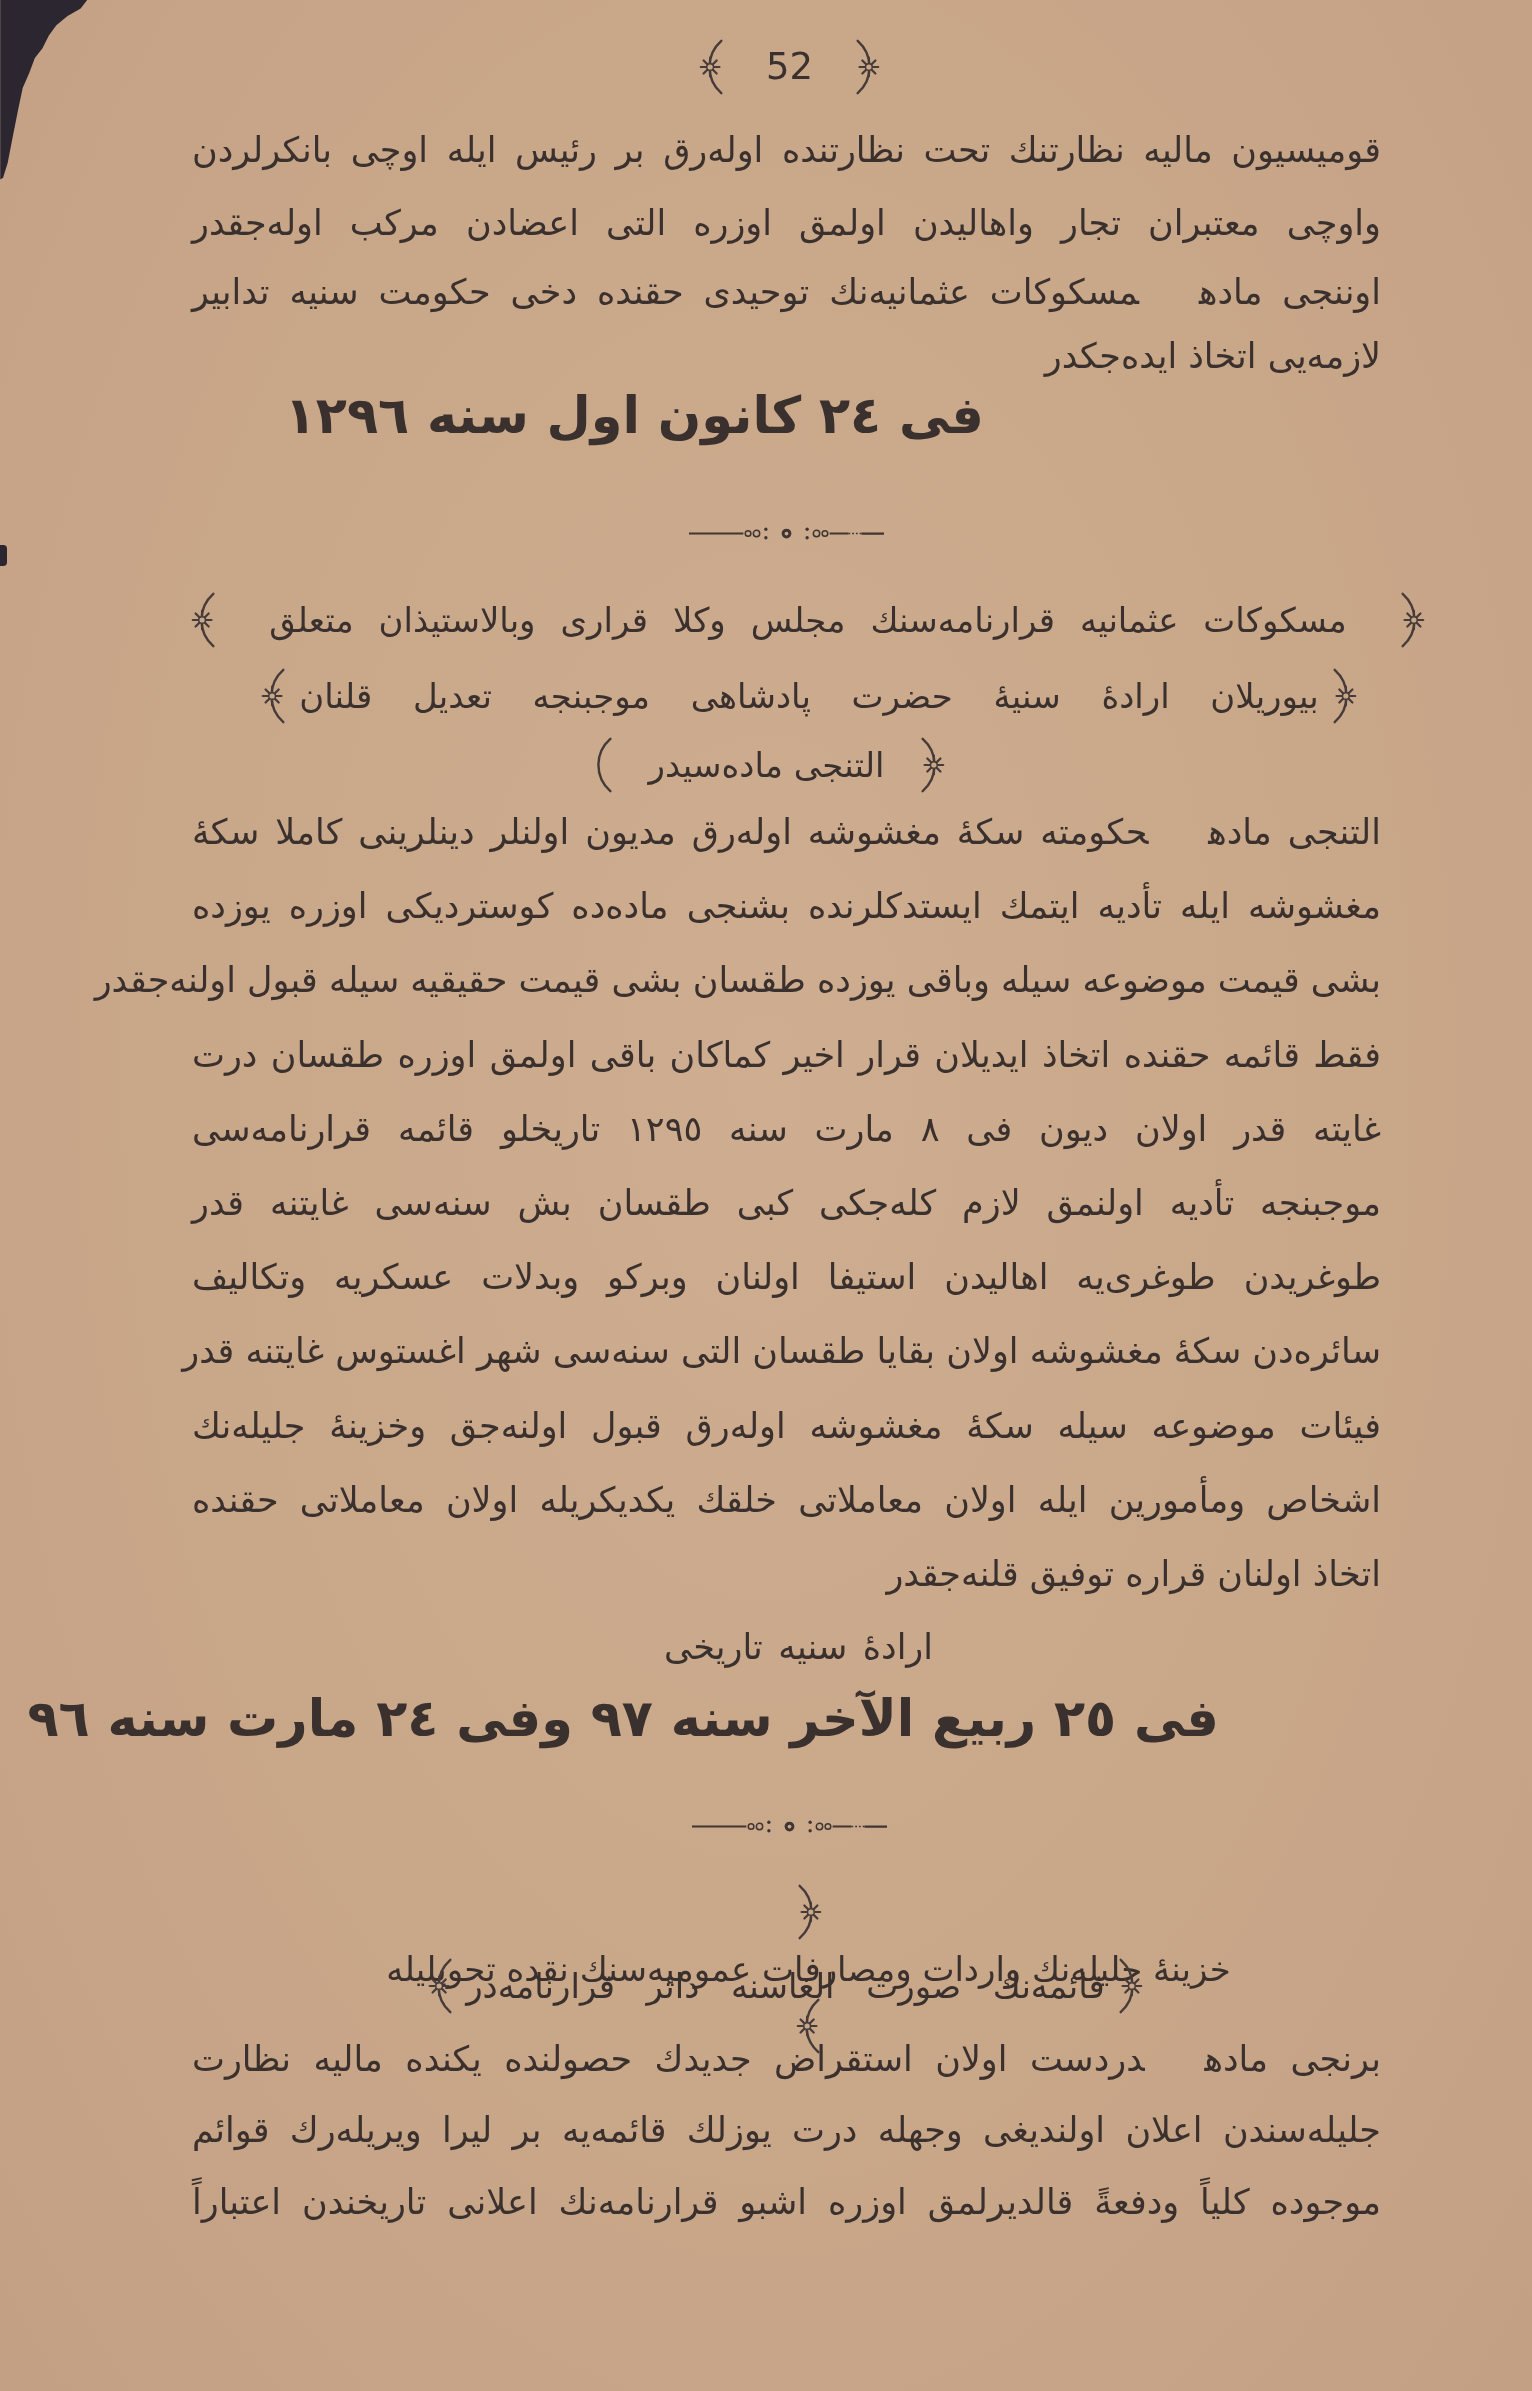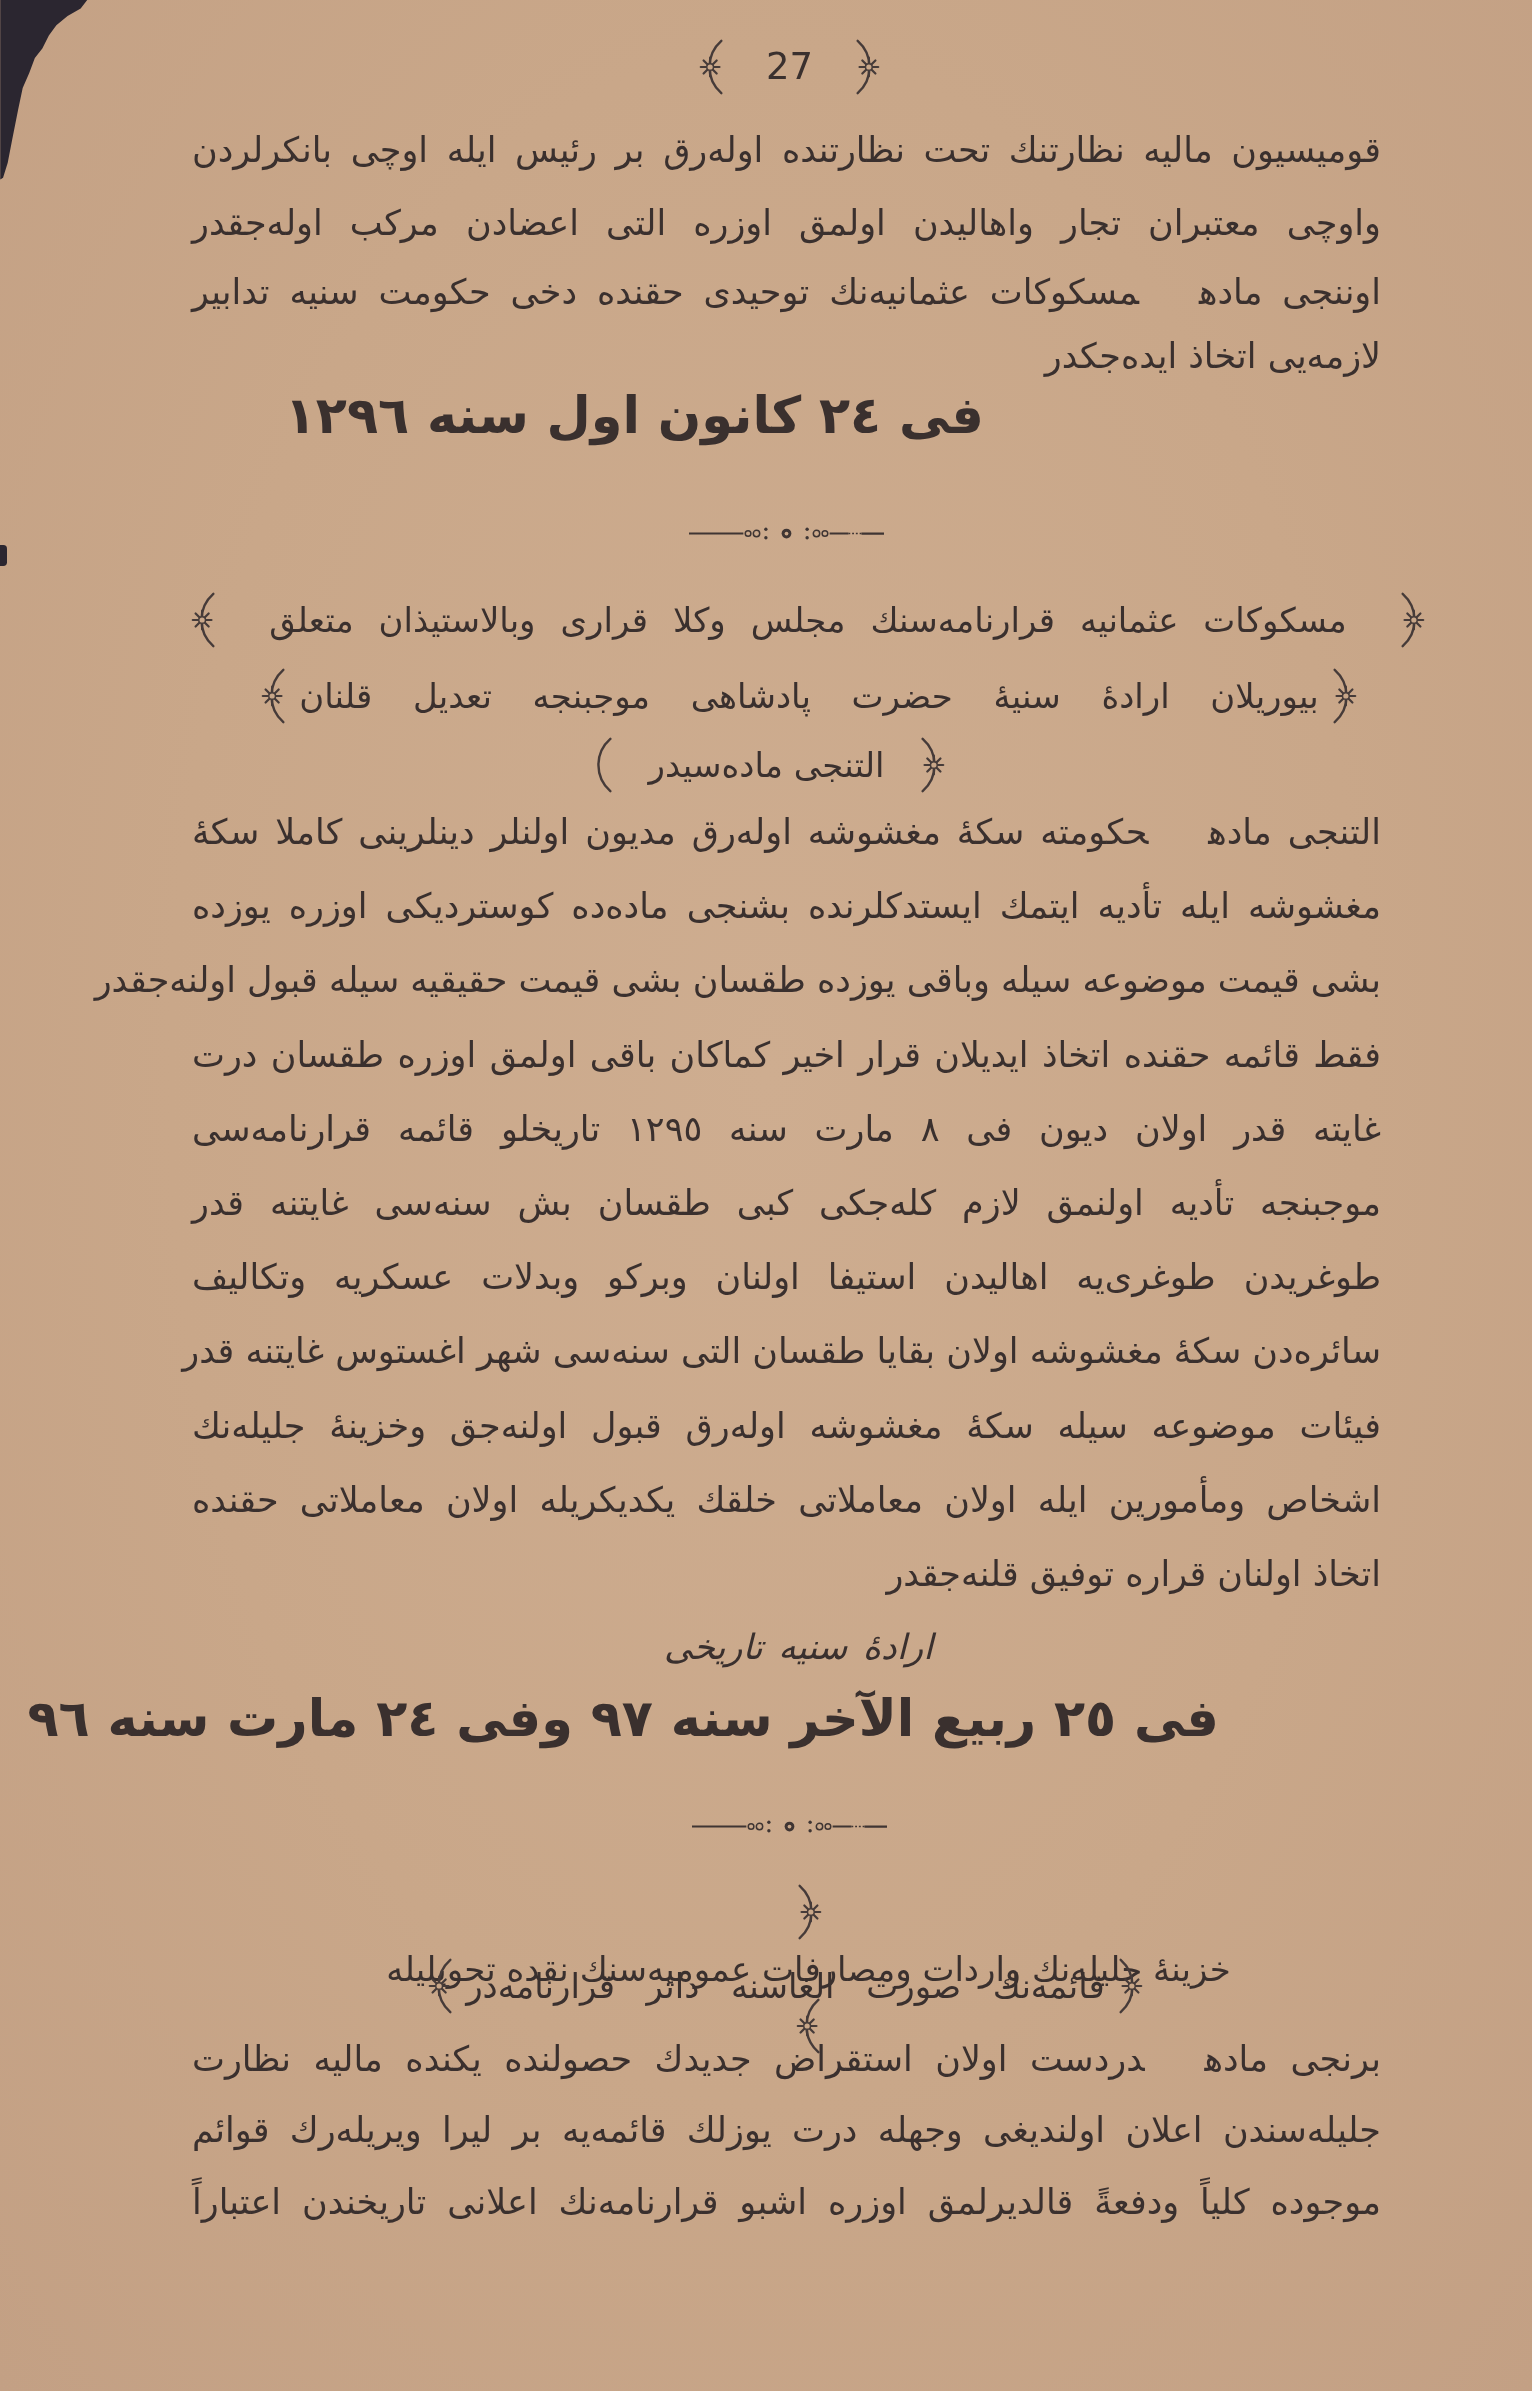--- a/index.html
+++ b/index.html
@@ -112,21 +112,21 @@
 
   <svg class="torn-edge" width="94" height="187" viewBox="0 0 100 200">
     <polygon points="0,0 93,0 86,9 72,17 60,27 52,38 45,52 37,62 31,78 24,94 19,118 13,148 8,174 3,190 0,192" fill="#2b2630"></polygon>
   </svg>
   <div class="edge-mark"></div>
 
   <div class="pagenum">
     <svg class="orn" style="transform:scaleX(-1)" viewBox="0 0 30 62" width="28" height="58">
         <use href="#orn-sym"></use>
       </svg>
-    <span class="num">27</span>
+    <span class="num">52</span>
     <svg class="orn" viewBox="0 0 30 62" width="28" height="58">
         <use href="#orn-sym"></use>
       </svg>
   </div>
 
   <div class="line justify" style="top:122px">
     <span>قومیسیون مالیه نظارتنك تحت نظارتنده اوله‌رق بر رئیس ایله اوچی بانكرلردن</span>
   </div>
   <div class="line justify" style="top:195px">
     <span>واوچی معتبران تجار واهالیدن اولمق اوزره التی اعضادن مركب اوله‌جقدر</span>
@@ -197,21 +197,21 @@
   </div>
   <div class="line justify" style="top:1398px">
     <span>فیئات موضوعه سیله سكهٔ مغشوشه اوله‌رق قبول اولنه‌جق وخزینهٔ جلیله‌نك</span>
   </div>
   <div class="line justify" style="top:1472px">
     <span>اشخاص ومأمورین ایله اولان معاملاتی خلقك یكدیكریله اولان معاملاتی حقنده</span>
   </div>
   <div class="line start" style="top:1546px">
     <span>اتخاذ اولنان قراره توفیق قلنه‌جقدر</span>
   </div>
-  <div class="centered irade" style="top:1619px; left:664px; width:269px;font-style:italic;">ارادهٔ سنیه تاریخی</div>
+  <div class="centered irade" style="top:1619px; left:664px; width:269px;">ارادهٔ سنیه تاریخی</div>
   <div class="centered date" style="top:1691px; left:335px; width:884px;">فی ٢٥ ربیع الآخر سنه ٩٧ وفی ٢٤ مارت سنه ٩٦</div>
 
   <svg class="divider" style="left:690px; top:1819px;" viewBox="0 0 212 16" width="199" height="15">
       <use href="#divider-sym"></use>
     </svg>
 
   <div class="heading" style="top:1883px; left:252px; width:1113px;flex-direction:column;">
     <svg class="orn" style="transform:scaleX(-1)" viewBox="0 0 30 62" width="28" height="58">
         <use href="#orn-sym"></use>
       </svg>

